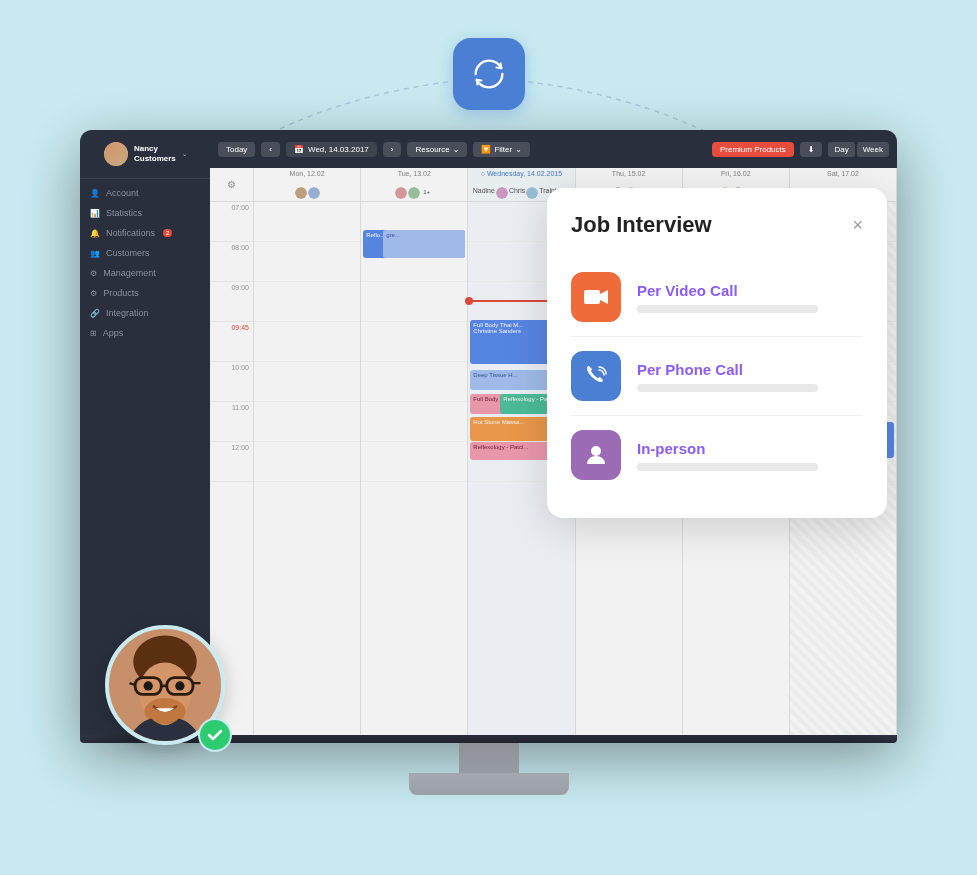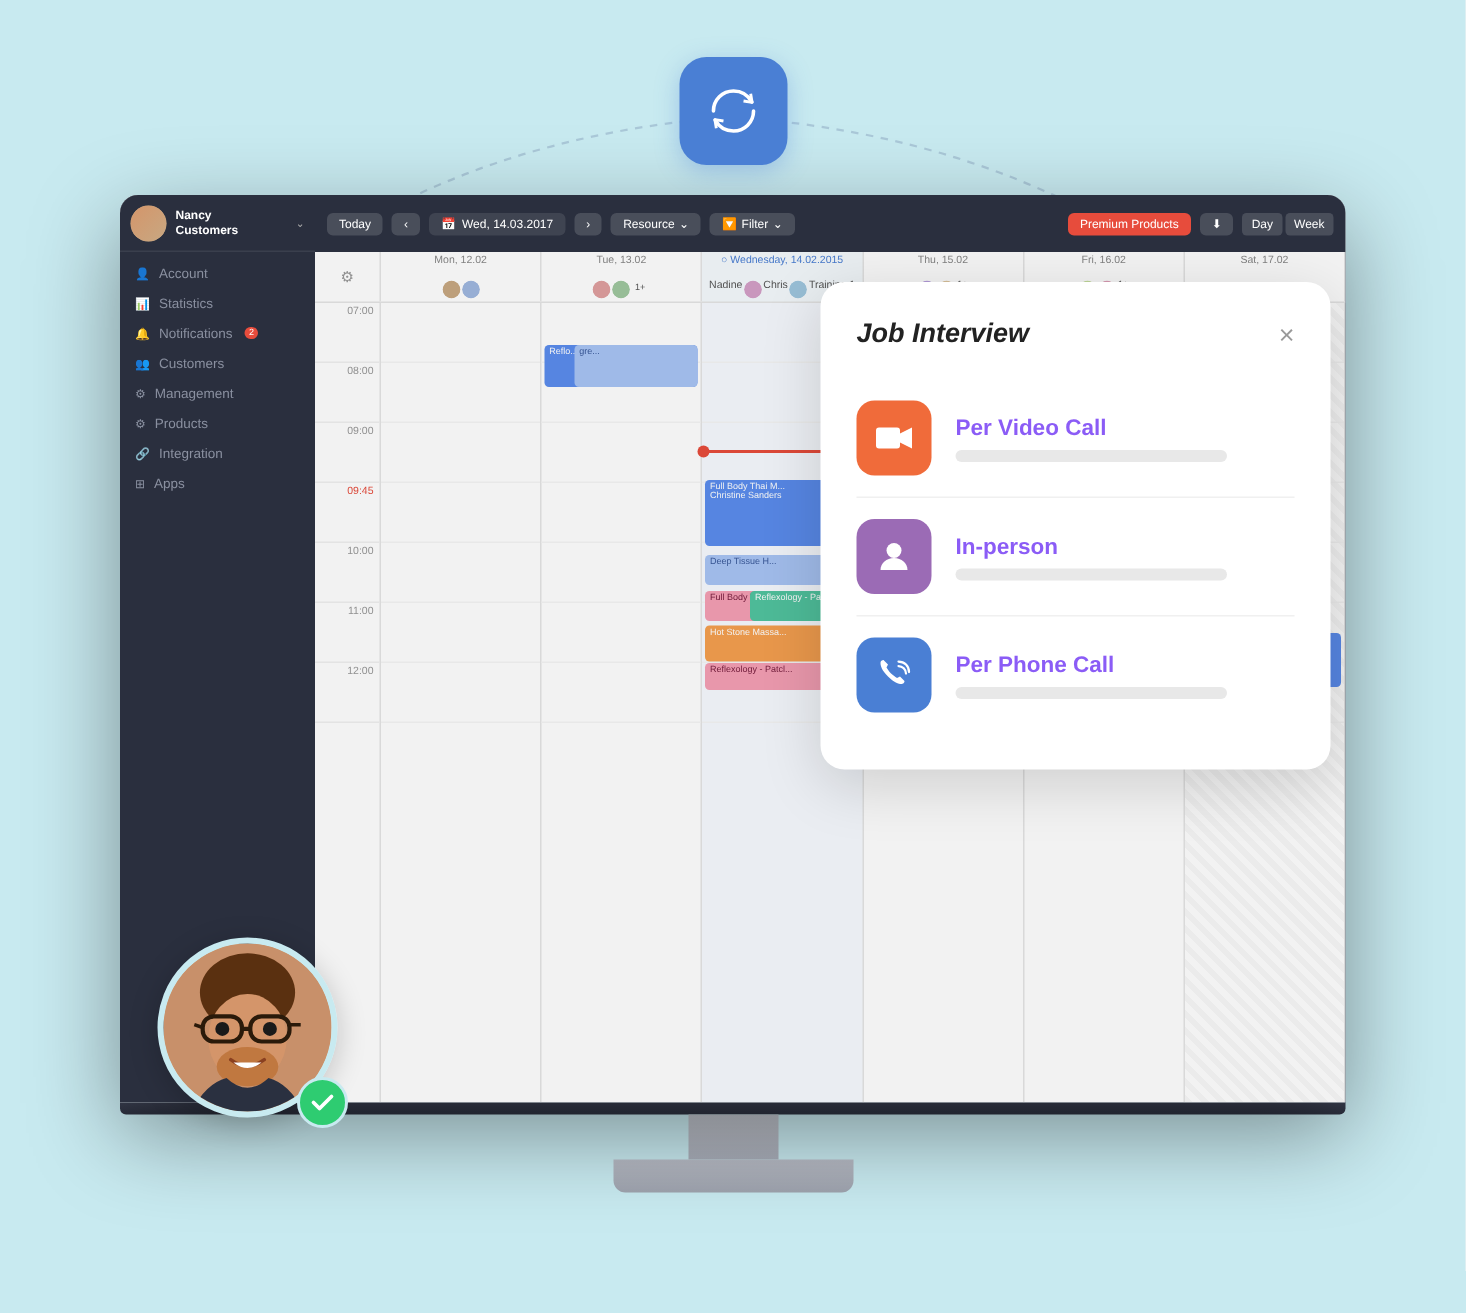--- a/index.html
+++ b/index.html
@@ -81,21 +81,21 @@
     
     .sidebar {
       width: 130px;
       background: #2a2f3e;
       height: 100%;
       flex-shrink: 0;
       display: flex;
       flex-direction: column;
     }
     .sidebar-header {
-      padding: 7px;
+      padding: 24px;
       display: flex;
       align-items: center;
       gap: 6px;
       border-bottom: 1px solid rgba(255,255,255,0.08);
       height: 38px;
     }
     .avatar-small {
       width: 24px;
       height: 24px;
       border-radius: 50%;
@@ -326,24 +326,23 @@
       width: 340px;
       box-shadow: 0 10px 40px rgba(0,0,0,0.15);
     }
     .modal-header {
       display: flex;
       align-items: center;
       justify-content: space-between;
       margin-bottom: 20px;
     }
     .modal-title {
-      font-size: 18px;
+      font-size: 22px;
       font-weight: 700;
       color: #222;
-      font-style: italic;
     }
     .modal-close {
       color: #999;
       font-size: 18px;
       cursor: pointer;
       background: none;
       border: none;
       line-height: 1;
     }
     .modal-option {
@@ -715,42 +714,42 @@
                     <polygon points="17,10 25,6 25,20 17,16" fill="white"></polygon>
                   </svg>
                 </div>
                 <div class="option-text">
                   <div class="option-title">Per Video Call</div>
                   <div class="option-subtitle"></div>
                 </div>
               </div>
 
               <div class="modal-option">
-                <div class="option-icon option-icon-purple">
-                  <svg viewBox="0 0 26 26" xmlns="http://www.w3.org/2000/svg">
-                    <circle cx="13" cy="9" r="5" fill="white"></circle>
-                    <path d="M4 22C4 17.5 8 14 13 14C18 14 22 17.5 22 22" fill="white"></path>
-                  </svg>
-                </div>
-                <div class="option-text">
-                  <div class="option-title">In-person</div>
-                  <div class="option-subtitle"></div>
-                </div>
-              </div>
-
-              <div class="modal-option">
                 <div class="option-icon option-icon-blue">
                   <svg viewBox="0 0 26 26" xmlns="http://www.w3.org/2000/svg">
                     <path d="M6 3C6 3 4 3 4 5C4 7 5 10 9 14C13 18 16 19 18 19C20 19 20 17 20 17L17 14L15 15C15 15 12 13 11 12C10 11 8 8 8 8L9 6L6 3Z" fill="white"></path>
                     <path d="M16 4 Q19 4 21 6 Q23 8 23 11" stroke="white" stroke-width="1.5" fill="none" stroke-linecap="round"></path>
                     <path d="M16 7 Q18 7 19.5 8.5 Q21 10 21 12" stroke="white" stroke-width="1.5" fill="none" stroke-linecap="round"></path>
                   </svg>
                 </div>
                 <div class="option-text">
                   <div class="option-title">Per Phone Call</div>
+                  <div class="option-subtitle"></div>
+                </div>
+              </div>
+
+              <div class="modal-option">
+                <div class="option-icon option-icon-purple">
+                  <svg viewBox="0 0 26 26" xmlns="http://www.w3.org/2000/svg">
+                    <circle cx="13" cy="9" r="5" fill="white"></circle>
+                    <path d="M4 22C4 17.5 8 14 13 14C18 14 22 17.5 22 22" fill="white"></path>
+                  </svg>
+                </div>
+                <div class="option-text">
+                  <div class="option-title">In-person</div>
                   <div class="option-subtitle"></div>
                 </div>
               </div>
             </div>
           </div>
         </div>
       </div>
     </div>
   </div>
   <div class="monitor-bezel"></div>

